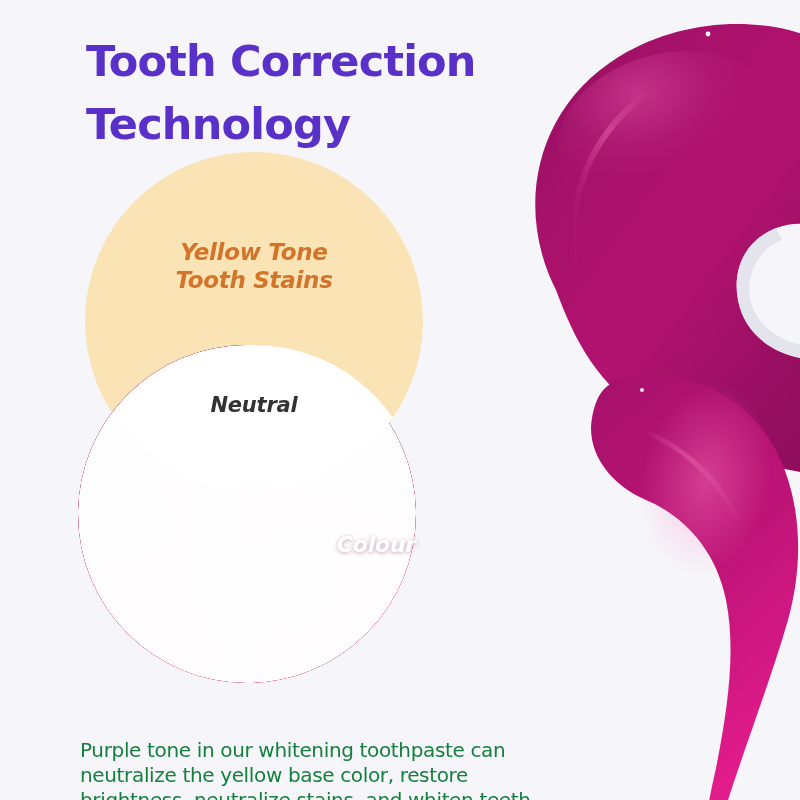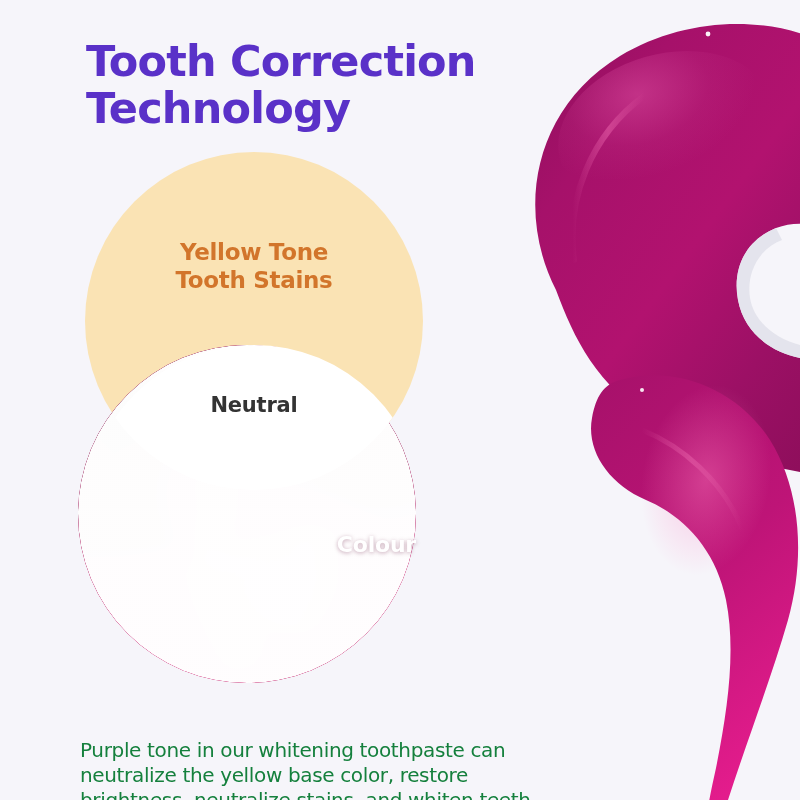--- a/index.html
+++ b/index.html
@@ -27,21 +27,21 @@
   }
   .title-line {
     font-family:"DejaVu Sans", sans-serif;
     font-weight:bold;
     font-size:43px;
     line-height:47px;
     letter-spacing:-0.8px;
     color:#5A31C8;
     white-space:nowrap;
   }
-  .title-line.l2 { margin-top:0; }
+  .title-line.l2 { margin-top:16px; }
 
   
   #venn {
     position:absolute;
     left:0; top:0;
     width:500px; height:760px;
     z-index:10;
   }
 
   .circle {
@@ -133,20 +133,21 @@
   }
 
   
   .venn-label {
     position:absolute;
     text-align:center;
     font-family:"DejaVu Sans", sans-serif;
     font-weight:bold;
     z-index:15;
     white-space:nowrap;
+    font-style:italic;
   }
   #label-yellow {
     left:84px; top:238px; width:340px;
     font-size:23px; line-height:28px;
     color:#D2752B;
     letter-spacing:-0.3px;
   }
   #label-neutral {
     left:84px; top:392px; width:340px;
     font-size:21px; line-height:26px;

